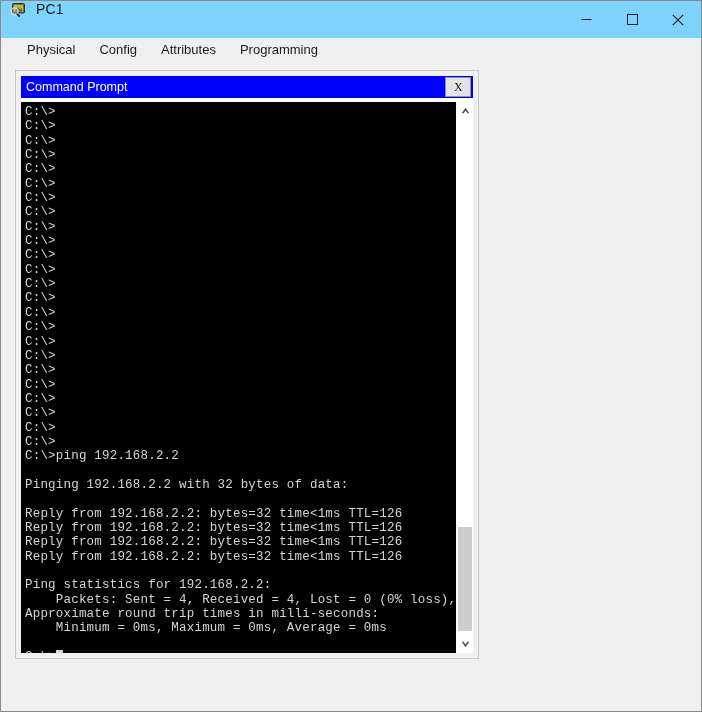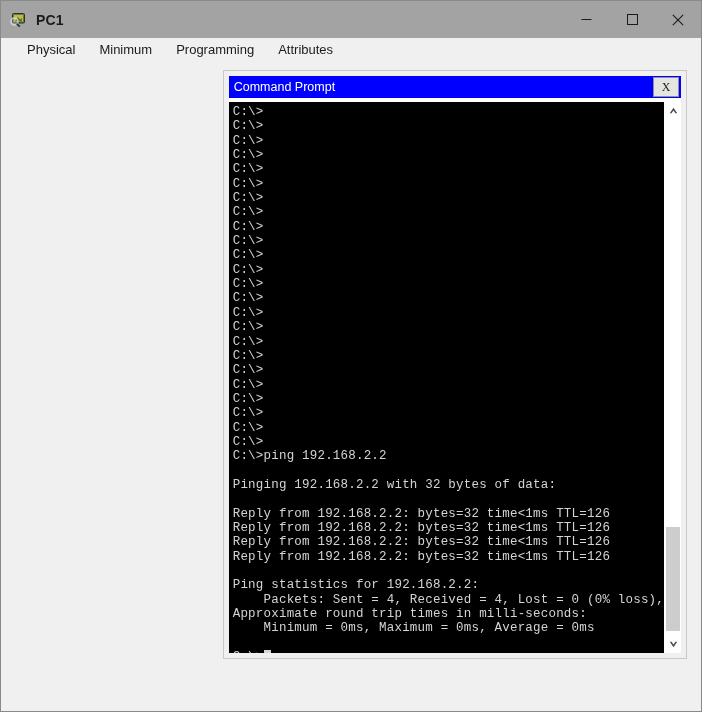--- a/index.html
+++ b/index.html
@@ -20,26 +20,25 @@
     height: 712px;
     background: #f0f0f0;
     border: 1px solid #8a8a8a;
     display: flex;
     flex-direction: column;
   }
 
   
   .titlebar {
     height: 37px;
-    background: #a3a3a3;
-    display: flex;
-    align-items: center;
-    flex: 0 0 auto;
-    position: relative;
-    font-weight: bold;
+    background: #7dd3fc;
+    display: flex;
+    align-items: flex-start;
+    flex: 0 0 auto;
+    position: relative;
   }
   .title-icon {
     width: 18px; height: 18px;
     margin-left: 8px;
     position: relative;
     flex: 0 0 auto;
   }
   .title-text {
     margin-left: 9px;
     font-size: 14px;
@@ -94,23 +93,22 @@
     height: 3px;
     background: #1f3864;
   }
 
   
   .content {
     flex: 1 1 auto;
     background: #f0f0f0;
     padding: 0 14px;
     display: flex;
-    flex-direction: column;
+    flex-direction: row;
     min-height: 0;
-    align-items: flex-end;
   }
 
   
   .term-panel {
     margin-top: 4px;
     background: #f0f0f0;
     border: 1px solid #c8c8c8;
     flex: 0 0 auto;
     height: 589px;
     display: flex;
@@ -268,23 +266,23 @@
           <line x1="0.8" y1="0.8" x2="11.2" y2="11.2" stroke="#1b1b1b" stroke-width="1.1"></line>
           <line x1="11.2" y1="0.8" x2="0.8" y2="11.2" stroke="#1b1b1b" stroke-width="1.1"></line>
         </svg>
       </div>
     </div>
   </div>
 
   <div class="tabs-wrap">
     <div class="tabs">
       <div class="tab">Physical</div>
-      <div class="tab">Minimum</div>
+      <div class="tab">Config</div>
+      <div class="tab">Attributes</div>
       <div class="tab">Programming</div>
-      <div class="tab">Attributes</div>
     </div>
   </div>
 
   <div class="content">
 
     <div class="term-panel">
 
       <div class="cmd-caption">
         <span class="cmd-caption-text">Command Prompt</span>
         <div class="cmd-close">X</div>

